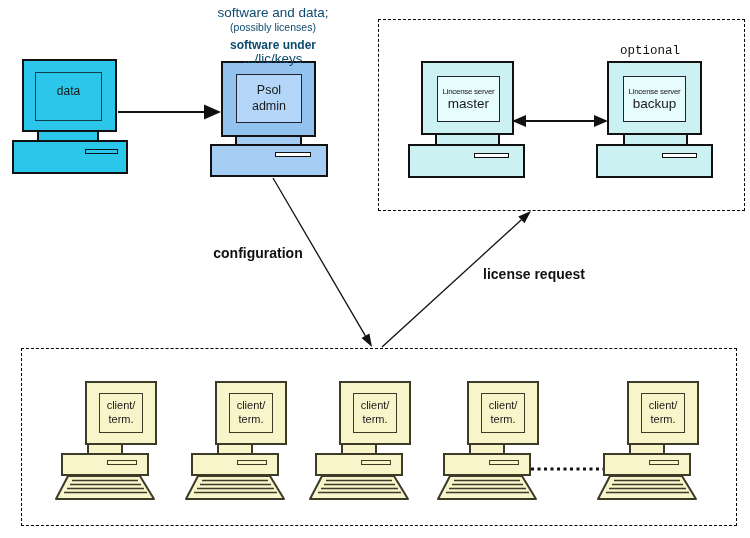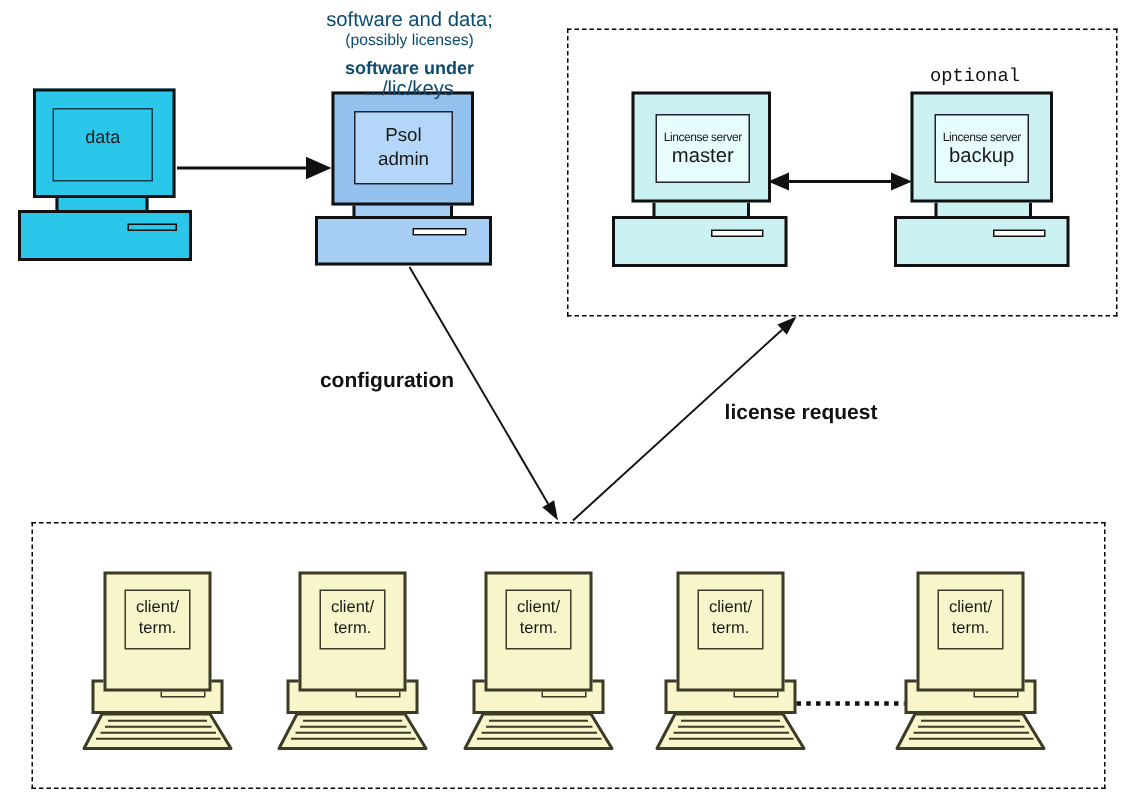--- a/index.html
+++ b/index.html
@@ -44,21 +44,21 @@
   .lserver.backup .monitor{left:11px;width:95px;}
   .lserver .screen{left:14px;top:13px;width:63px;height:46px;background:var(--server_screen,#E7FCFC);border:1px solid #223;}
   .lserver .screen .small{font-size:8px;letter-spacing:-0.3px;white-space:nowrap;}
   .lserver .screen .big{font-size:13.5px;}
   .lserver .neck{left:27px;top:74px;width:65px;height:9px;background:var(--server_fill,#CBF1F2);}
   .lserver .base{left:0;top:83px;width:117px;height:34px;background:var(--server_fill,#CBF1F2);}
   .lserver .slot{right:14px;top:7px;width:35px;height:5px;background:#fff;}
 
   
   .client{top:381px;width:104px;height:122px;}
-  .client .monitor{left:16px;top:0;width:72px;height:80px;background:var(--client_fill,#F8F5CA);border-color:#3b3b28;}
+  .client .monitor{left:32px;top:0;width:72px;height:64px;background:var(--client_fill,#F8F5CA);border-color:#3b3b28;}
   .client .screen{left:12px;top:10px;width:44px;height:40px;background:var(--client_fill,#F8F5CA);border:1px solid #3b3b28;font-size:11px;line-height:1.25;}
   .client .neck{left:34px;top:64px;width:36px;height:8px;background:var(--client_fill,#F8F5CA);border-color:#3b3b28;}
   .client .unit{position:absolute;left:8px;top:72px;width:88px;height:23px;background:var(--client_fill,#F8F5CA);border:2px solid #3b3b28;}
   .client .slot{right:10px;top:5px;width:30px;height:5px;background:var(--client_fill,#F8F5CA);border-color:#3b3b28;}
   .client .kbd{position:absolute;left:0;top:93px;}
   .c1{left:53px;} .c2{left:183px;} .c3{left:307px;} .c4{left:435px;} .c5{left:595px;}
 
   
   .annot{position:absolute;left:180px;top:5px;width:186px;text-align:center;z-index:4;color:#0c4a6e;}
   .annot .a1{font-size:13.5px;}

